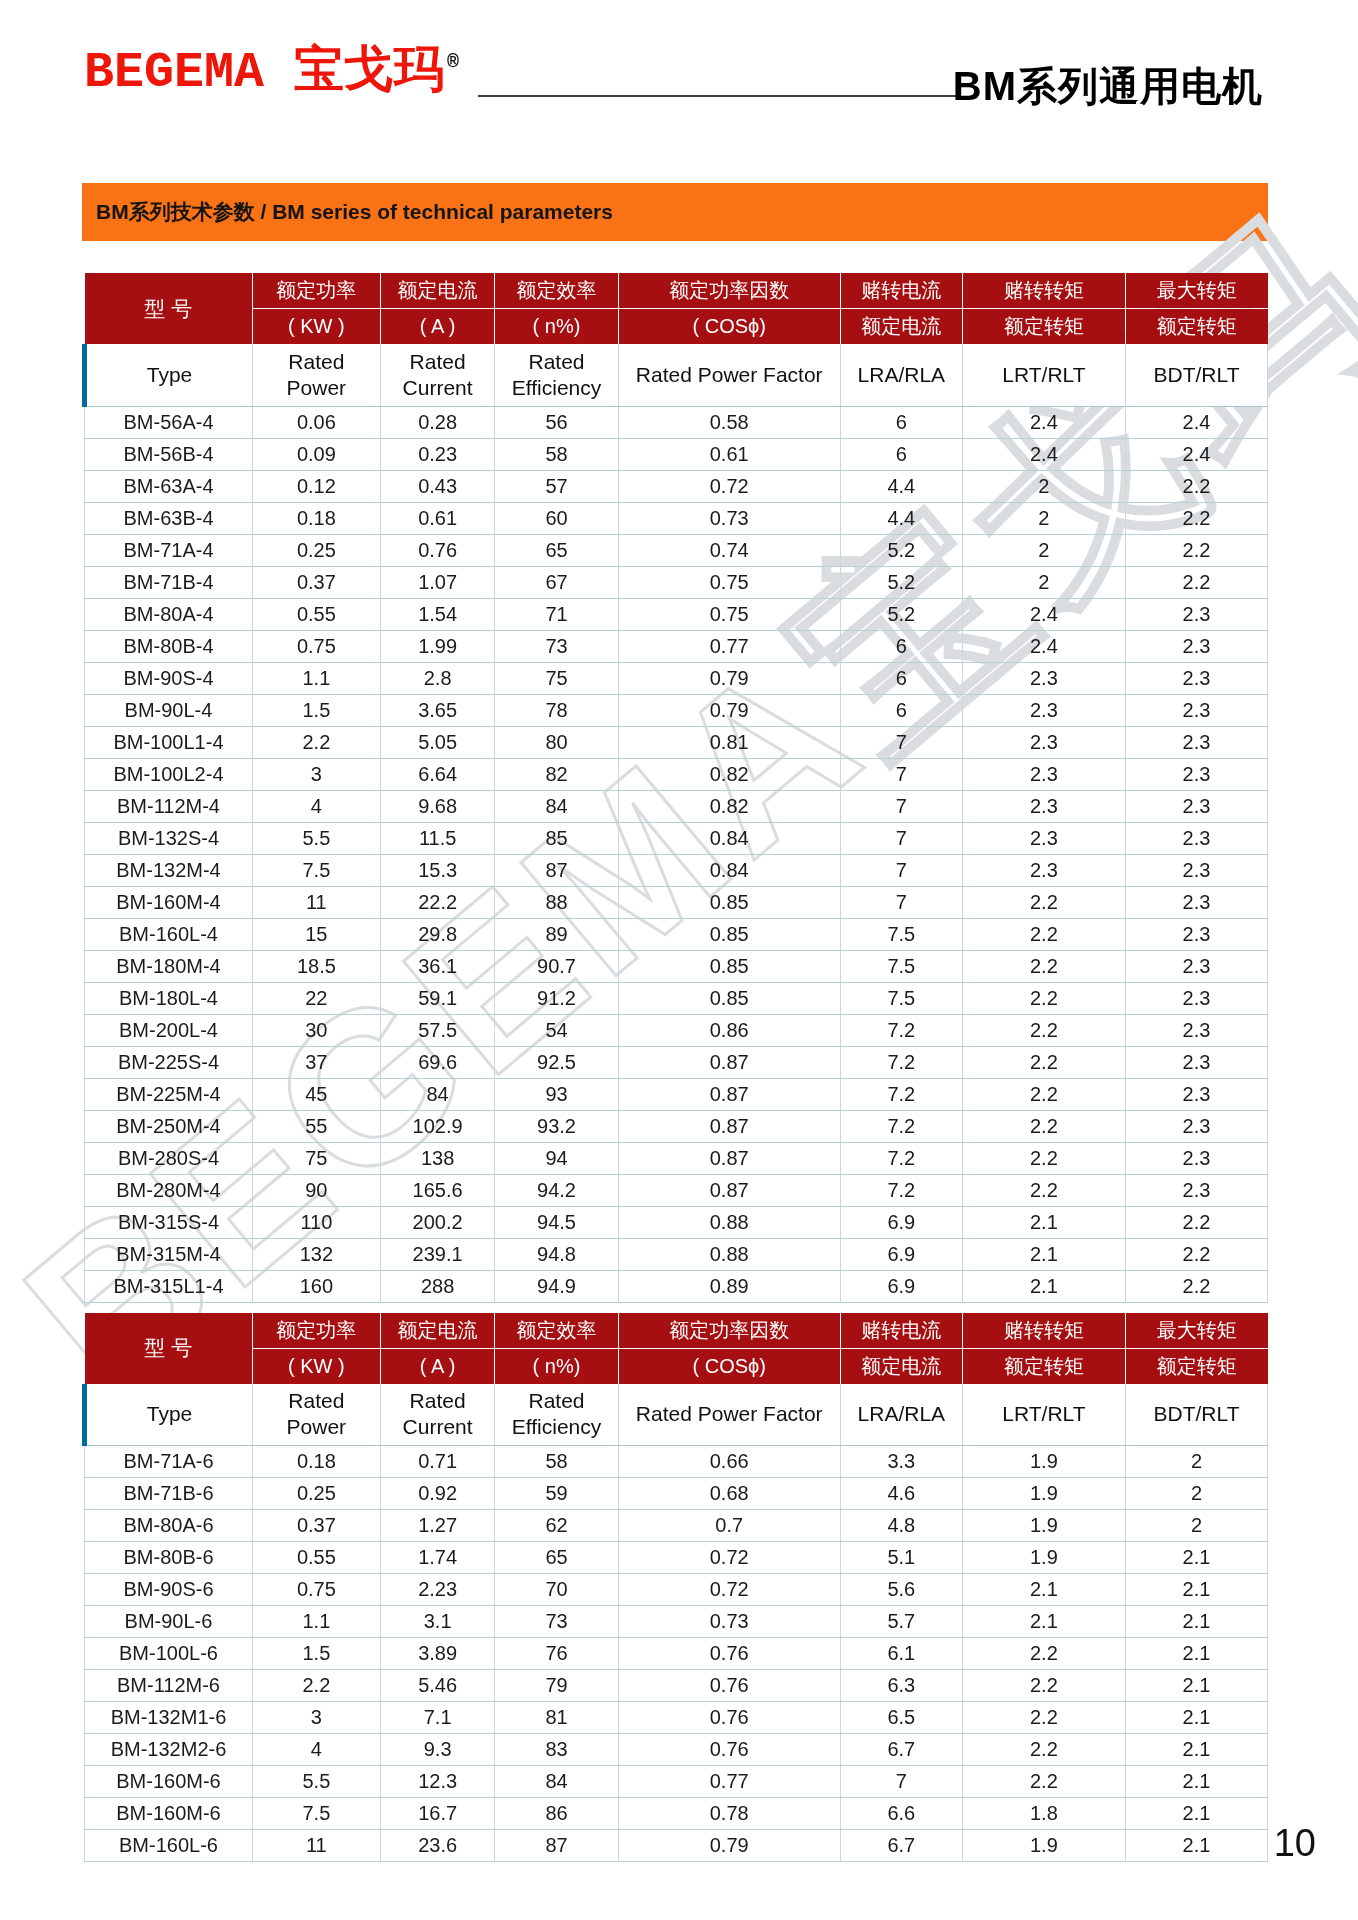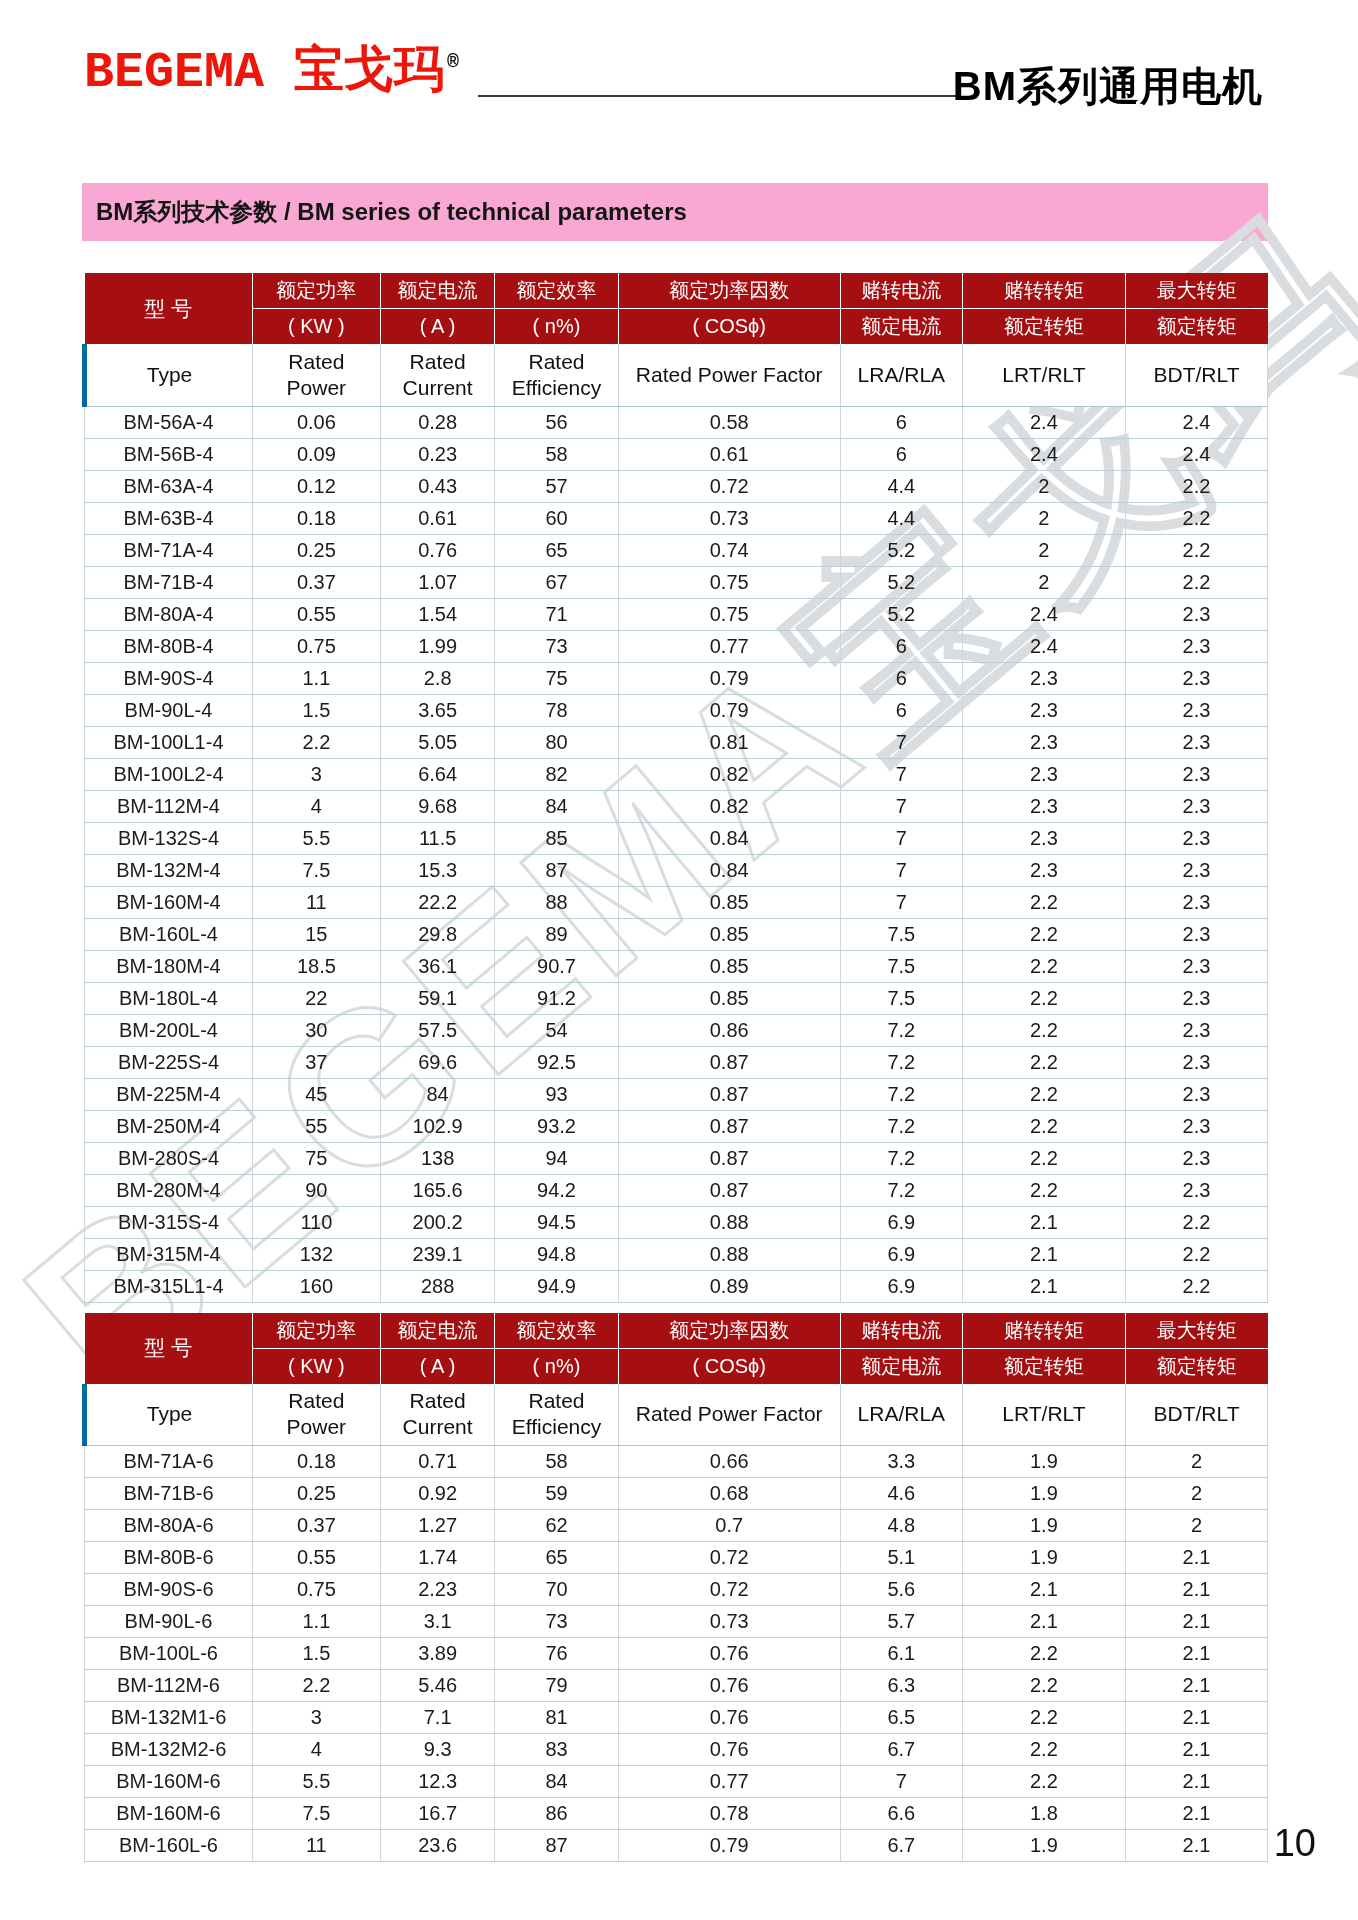--- a/index.html
+++ b/index.html
@@ -26,22 +26,22 @@
     background:#3a3a3a;
   }
   .series-title{
     position:absolute;right:95px;top:62px;
     font-size:40px;font-weight:900;color:#000;
     letter-spacing:1px;white-space:nowrap;line-height:1.2;
   }
   
   .section-bar{
     position:absolute;left:82px;top:183px;width:1186px;height:58px;
-    background:#f9a8d4;box-sizing:border-box;
-    font-size:24px;font-weight:bold;color:#141414;
+    background:#f97316;box-sizing:border-box;
+    font-size:21px;font-weight:bold;color:#141414;
     line-height:58px;padding-left:14px;white-space:nowrap;
   }
   
   .tables-area{
     position:absolute;left:82px;top:273px;width:1186px;
   }
   .watermark{
     position:absolute;left:-20px;top:930px;z-index:0;
     transform:rotate(-40deg);transform-origin:0 50%;
     font-size:215px;font-weight:bold;letter-spacing:10px;

